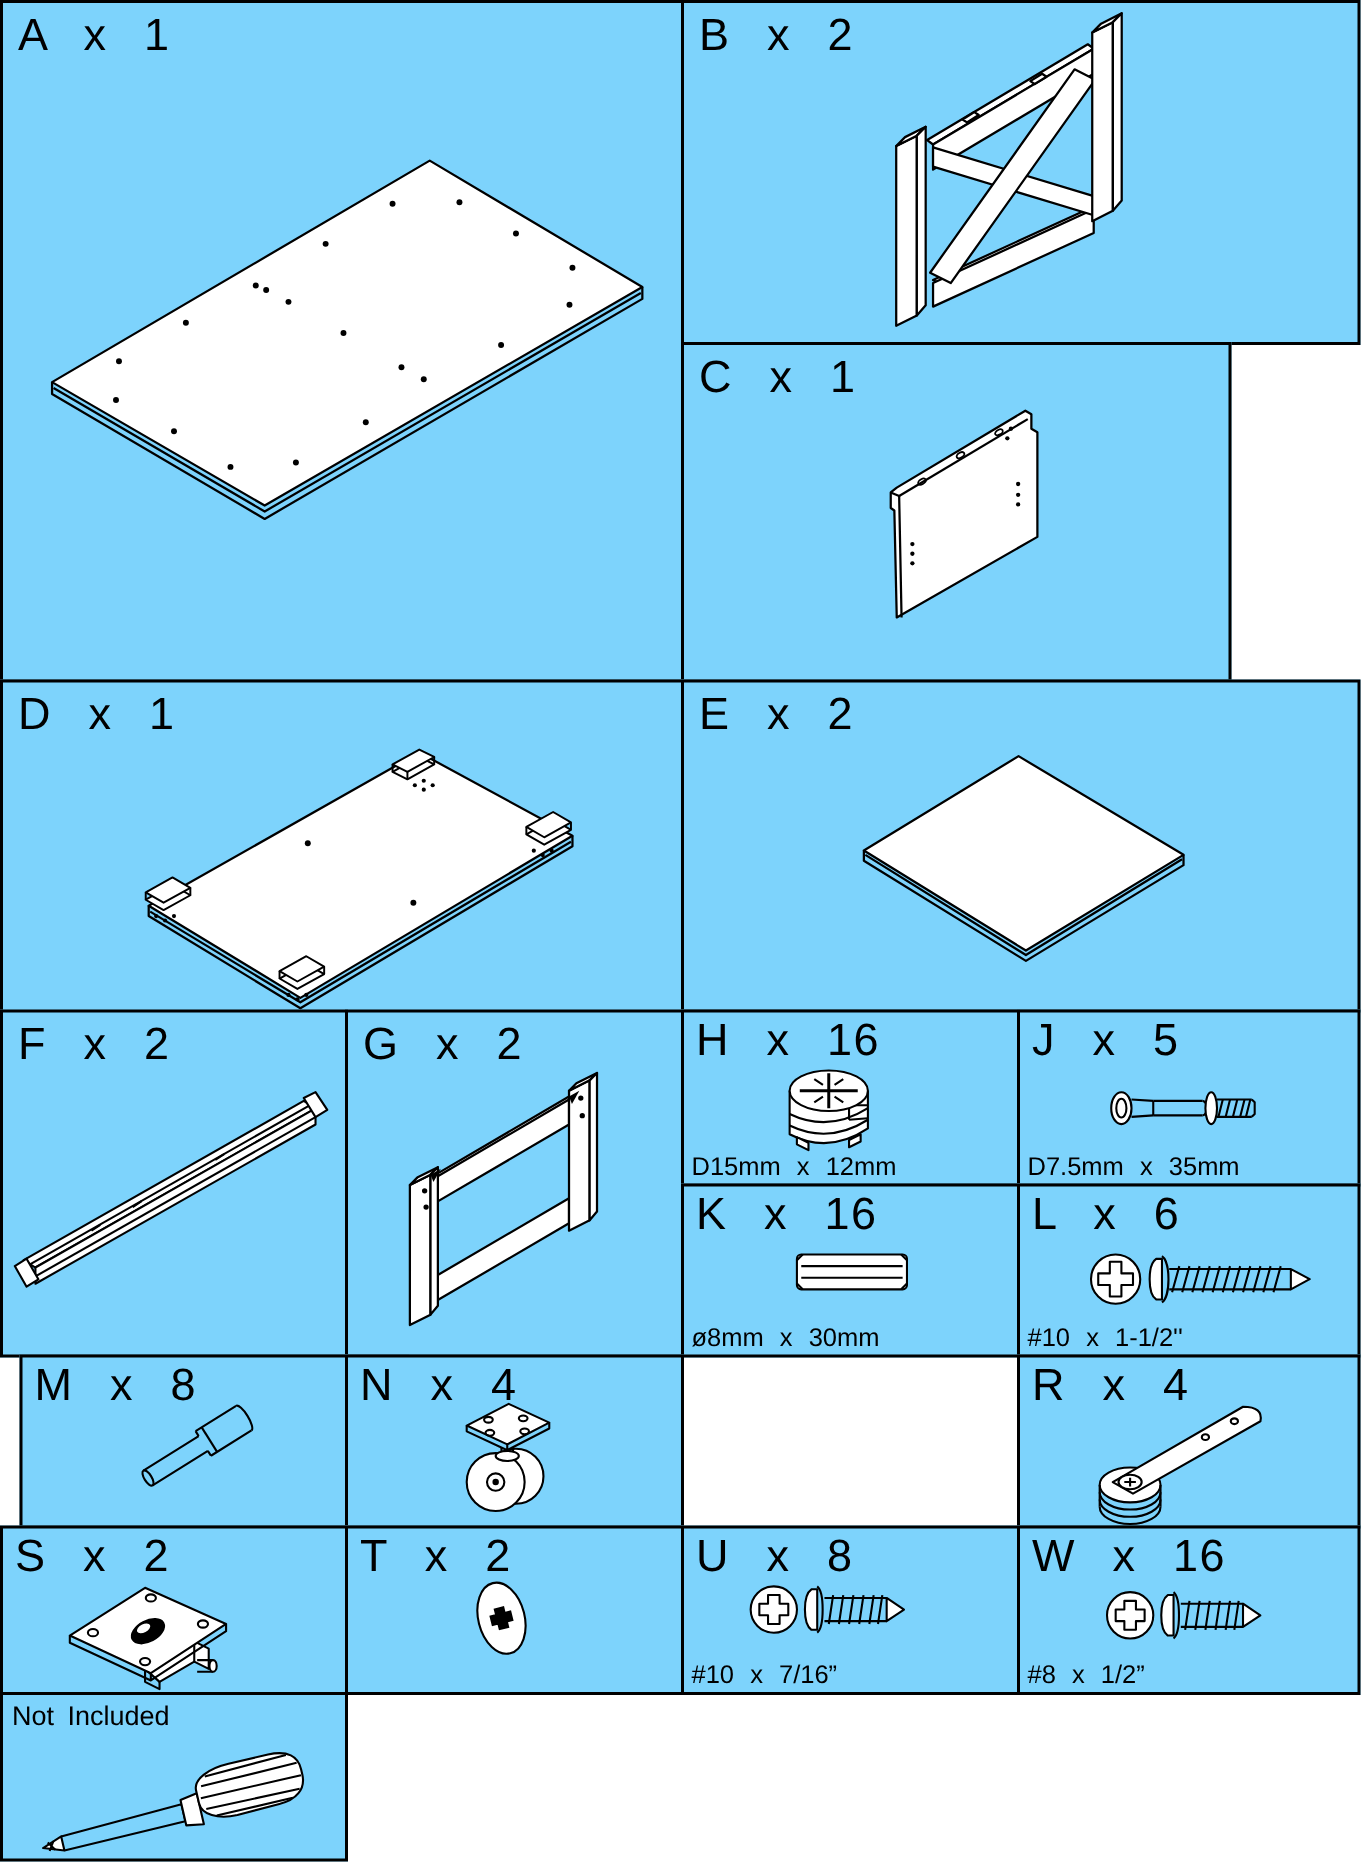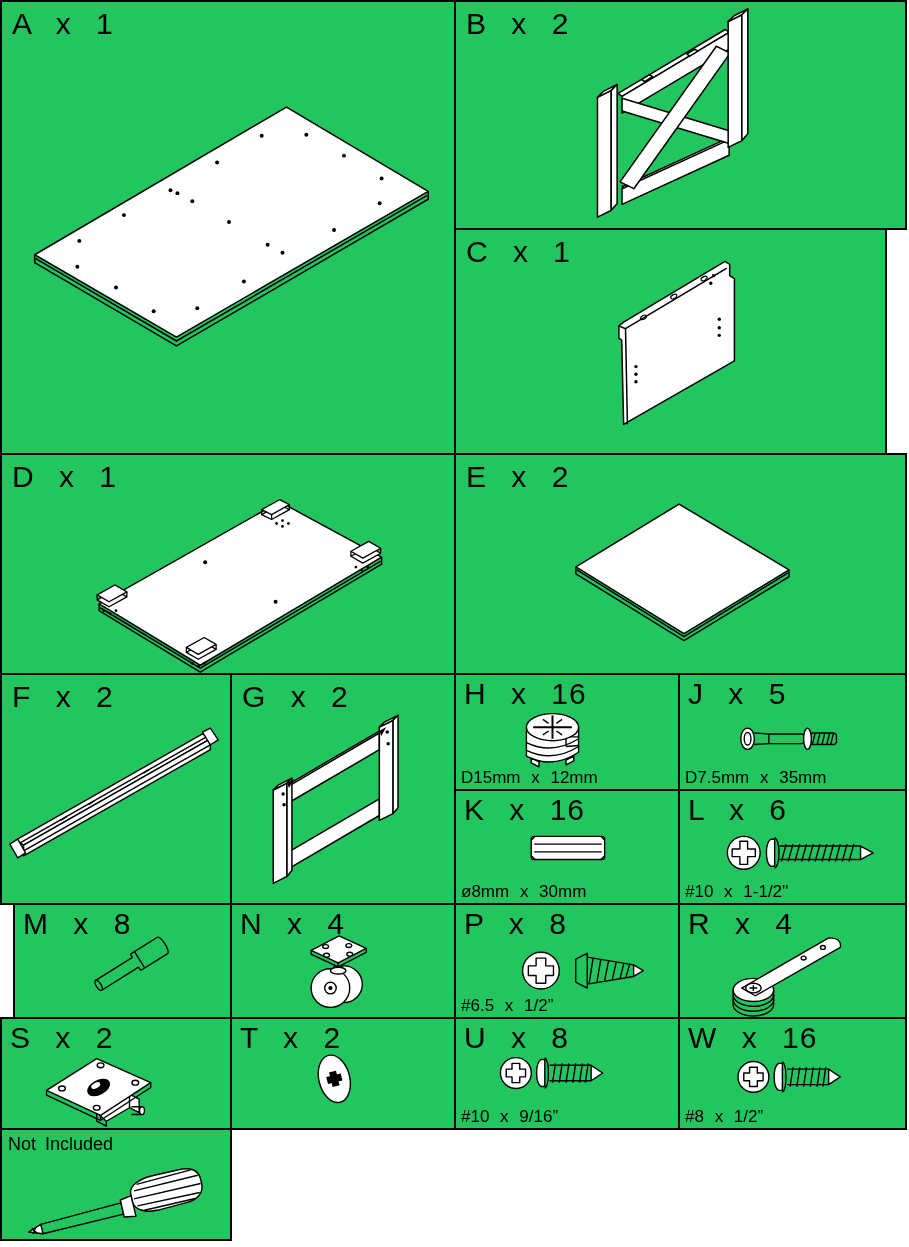--- a/index.html
+++ b/index.html
@@ -1,18 +1,18 @@
 <!DOCTYPE html>
 <html><head>
 <meta charset="utf-8">
 <style>
   html,body{margin:0;padding:0;background:#ffffff;}
   #page{position:relative;width:909px;height:1247px;background:#ffffff;
         font-family:"Liberation Sans", sans-serif;color:#000;overflow:hidden;}
-  .cell{position:absolute;background:#22c55e;border:2px solid #000;box-sizing:border-box;}
+  .cell{position:absolute;background:#7dd3fc;border:2px solid #000;box-sizing:border-box;}
   .lbl{position:absolute;top:5px;left:10px;font-size:30px;font-weight:400;
        letter-spacing:1px;word-spacing:15px;color:#000;white-space:nowrap;}
   .dim{position:absolute;bottom:1px;left:5px;font-size:17px;word-spacing:6px;
        color:#000;white-space:nowrap;}
   .small .lbl{top:2px;left:8px;}
   .ni .lbl{font-size:18px;top:4px;left:6px;letter-spacing:0;word-spacing:4px;}
   svg.draw{position:absolute;left:0;top:0;width:100%;height:100%;display:block;}
   svg.draw *{vector-effect:non-scaling-stroke;}
 </style>
 </head>
@@ -68,21 +68,21 @@
         <polygon points="142,97 156,90 156,212 142,219"></polygon>
         <polygon points="142,97 148,91 162,84 156,90"></polygon>
         <polygon points="156,90 162,84 162,205 156,212"></polygon>
         <polygon points="275,20 289,13 289,141 275,148"></polygon>
         <polygon points="275,20 281,14 295,7 289,13"></polygon>
         <polygon points="289,13 295,7 295,134 289,141"></polygon>
       </g>
     </svg>
   </div>
 
-  <div class="cell" style="left:454px;top:228px;width:433px;height:227px">
+  <div class="cell" style="left:454px;top:228px;width:367px;height:227px">
     <div class="lbl">C x 1</div>
     <svg class="draw" viewBox="0 0 453 227">
       <g stroke="#000" stroke-width="1.5" fill="none" stroke-linejoin="round">
         <path d="M177,201 L175,112 L172,110 L172,97 L177,93 L284,29 L289,32 L289,44 L294,47 L294,134 Z" fill="#fff"></path>
         <path d="M179,100 L286,36"></path>
         <path d="M172,97 L179,100 L181,201"></path>
       </g>
       <g stroke="#000" stroke-width="1.2" fill="none">
         <ellipse cx="198" cy="88" rx="3.5" ry="2" transform="rotate(-30 198 88)"></ellipse>
         <ellipse cx="230" cy="66" rx="3.5" ry="2" transform="rotate(-30 230 66)"></ellipse>
@@ -285,34 +285,20 @@
         <polygon points="80,47 109,32 137,45 108,60" fill="#fff"></polygon>
         <path d="M80,47 L80,51 L108,64 L137,49 L137,45 M108,60 L108,64"></path>
         <ellipse cx="95" cy="43" rx="3" ry="2"></ellipse>
           <ellipse cx="119" cy="42" rx="3" ry="2"></ellipse>
         <ellipse cx="96" cy="52" rx="3" ry="2"></ellipse>
           <ellipse cx="120" cy="51" rx="3" ry="2"></ellipse>
       </g>
     </svg>
   </div>
 
-  <div class="cell small" style="left:454px;top:903px;width:226px;height:116px">
-    <div class="lbl">P x 8</div>
-    <div class="dim">#6.5 x 1/2”</div>
-    <svg class="draw" viewBox="0 0 226 116">
-      <g stroke="#000" stroke-width="1.4" fill="none" stroke-linejoin="round">
-        <circle cx="86" cy="68" r="19" fill="#fff"></circle>
-        <path d="M81,55 L91,55 L91,63 L99,63 L99,73 L91,73 L91,81 L81,81 L81,73 L73,73 L73,63 L81,63 Z" fill="#fff"></path>
-        <path d="M122,56 L122,80 M122,56 L134,50 L134,86 L122,80"></path>
-        <path d="M134,54 L182,62 M134,82 L182,74"></path>
-        <path d="M140,55 L136,81 M148,56 L144,80 M156,58 L152,78 M164,59 L160,77 M172,60 L168,76 M178,61 L174,75"></path>
-        <polygon points="182,62 192,68 182,74" fill="#fff"></polygon>
-      </g>
-    </svg>
-  </div>
 
   <div class="cell small" style="left:678px;top:903px;width:229px;height:116px">
     <div class="lbl">R x 4</div>
     <svg class="draw" viewBox="0 0 229 116">
       <g stroke="#000" stroke-width="1.4" fill="none" stroke-linejoin="round">
         <ellipse cx="74" cy="88" rx="21" ry="12" fill="#fff"></ellipse>
         <path d="M53,88 L53,103 M95,88 L95,103"></path>
         <path d="M53,93 A21,12 0 0 0 95,93 M53,98 A21,12 0 0 0 95,98 M53,103 A21,12 0 0 0 95,103"></path>
         <path d="M62,86 L152,34 Q166,34 164,44 L76,94 Z" fill="#fff"></path>
         <ellipse cx="146" cy="44" rx="2.5" ry="2"></ellipse>
@@ -348,21 +334,21 @@
     <svg class="draw" viewBox="0 0 226 113">
       <g stroke="#000" stroke-width="1.4" fill="none">
         <ellipse cx="104" cy="62" rx="16" ry="25" transform="rotate(-14 104 62)" fill="#fff"></ellipse>
         <path d="M101,55 h6 v4 h4 v6 h-4 v4 h-6 v-4 h-4 v-6 h4 Z" fill="#000" transform="rotate(-14 104 62)"></path>
       </g>
     </svg>
   </div>
 
   <div class="cell small" style="left:454px;top:1017px;width:226px;height:113px">
     <div class="lbl">U x 8</div>
-    <div class="dim">#10 x 9/16”</div>
+    <div class="dim">#10 x 7/16”</div>
     <svg class="draw" viewBox="0 0 226 113">
       <g stroke="#000" stroke-width="1.4" fill="none" stroke-linejoin="round">
         <circle cx="60" cy="56" r="16" fill="#fff"></circle>
         <path d="M56,46 h8 v6 h6 v8 h-6 v6 h-8 v-6 h-6 v-8 h6 Z" fill="#fff"></path>
         <path d="M86,42 C80,46 80,66 86,70 L90,70 L90,42 Z" fill="#fff"></path>
         <path d="M90,40 C95,44 95,68 90,72"></path>
         <path d="M95,48 L138,48 M95,64 L138,64"></path>
         <path d="M101,46 L98,66 M108,46 L105,66 M115,46 L112,66 M122,46 L119,66 M129,46 L126,66 M135,46 L132,66"></path>
         <polygon points="138,48 150,56 138,64" fill="#fff"></polygon>
       </g>

